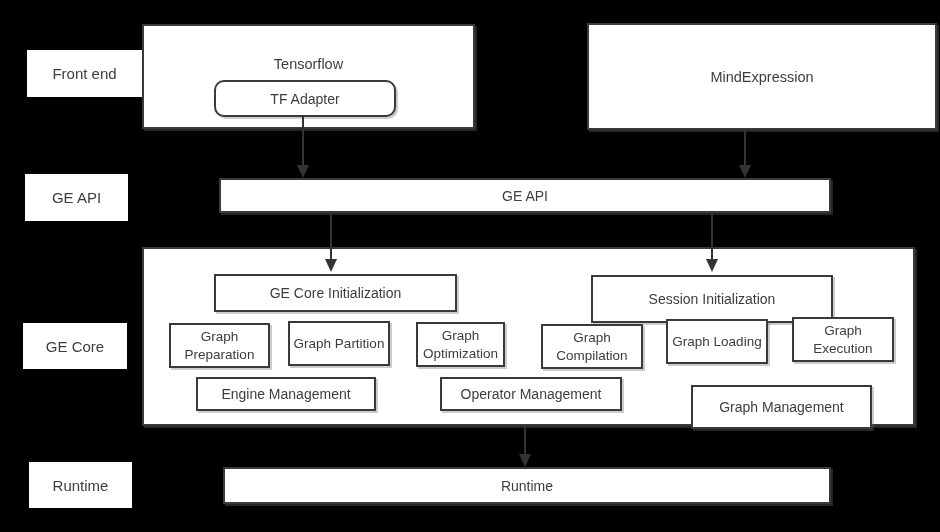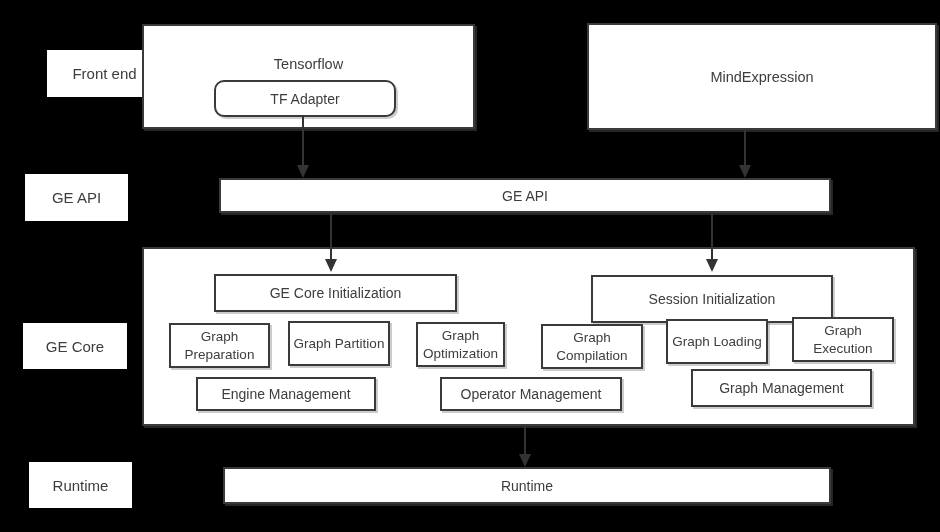--- a/index.html
+++ b/index.html
@@ -51,21 +51,21 @@
     border-left: 6px solid transparent;
     border-right: 6px solid transparent;
     border-top: 13px solid #333333;
   }
 </style>
 </head>
 <body>
 
 <div class="stage">
 
-  <div class="abs row-label" style="left:27px; top:50px; width:115px; height:47px;margin-left:20px;">Front end</div>
+  <div class="abs row-label" style="left:27px; top:50px; width:115px; height:47px;">Front end</div>
   <div class="abs row-label" style="left:25px; top:174px; width:103px; height:47px;">GE API</div>
   <div class="abs row-label" style="left:23px; top:323px; width:104px; height:46px;">GE Core</div>
   <div class="abs row-label" style="left:29px; top:462px; width:103px; height:46px;">Runtime</div>
 
   <div class="abs bigbox" style="left:142px; top:24px; width:333px; height:105px;">
     <div class="title" style="top:30px;">Tensorflow</div>
     <div class="abs box" style="left:70px; top:54px; width:182px; height:37px;border-radius:10px;">TF Adapter</div>
   </div>
 
   <div class="abs bigbox center-title" style="left:587px; top:23px; width:350px; height:107px;">MindExpression</div>
@@ -78,21 +78,21 @@
 
     <div class="abs box small" style="left:25px; top:74px; width:101px; height:45px;">Graph Preparation</div>
     <div class="abs box small" style="left:144px; top:72px; width:102px; height:45px;">Graph Partition</div>
     <div class="abs box small" style="left:272px; top:73px; width:89px; height:45px;">Graph Optimization</div>
     <div class="abs box small" style="left:397px; top:75px; width:102px; height:45px;">Graph Compilation</div>
     <div class="abs box small" style="left:522px; top:70px; width:102px; height:45px;">Graph Loading</div>
     <div class="abs box small" style="left:648px; top:68px; width:102px; height:45px;">Graph Execution</div>
 
     <div class="abs box" style="left:52px; top:128px; width:180px; height:34px;">Engine Management</div>
     <div class="abs box" style="left:296px; top:128px; width:182px; height:34px;">Operator Management</div>
-    <div class="abs box" style="left:547px; top:120px; width:181px; height:38px;">Graph Management</div>
+    <div class="abs box" style="left:547px; top:136px; width:181px; height:44px;">Graph Management</div>
   </div>
 
   <div class="abs box" style="left:223px; top:467px; width:608px; height:37px;">Runtime</div>
 
   <div class="arrow" style="left:297px; top:115px; width:12px; height:63px;">
     <div class="shaft"></div>
     <div class="head"></div>
   </div>
   <div class="arrow" style="left:739px; top:130px; width:12px; height:48px;">
     <div class="shaft"></div>

